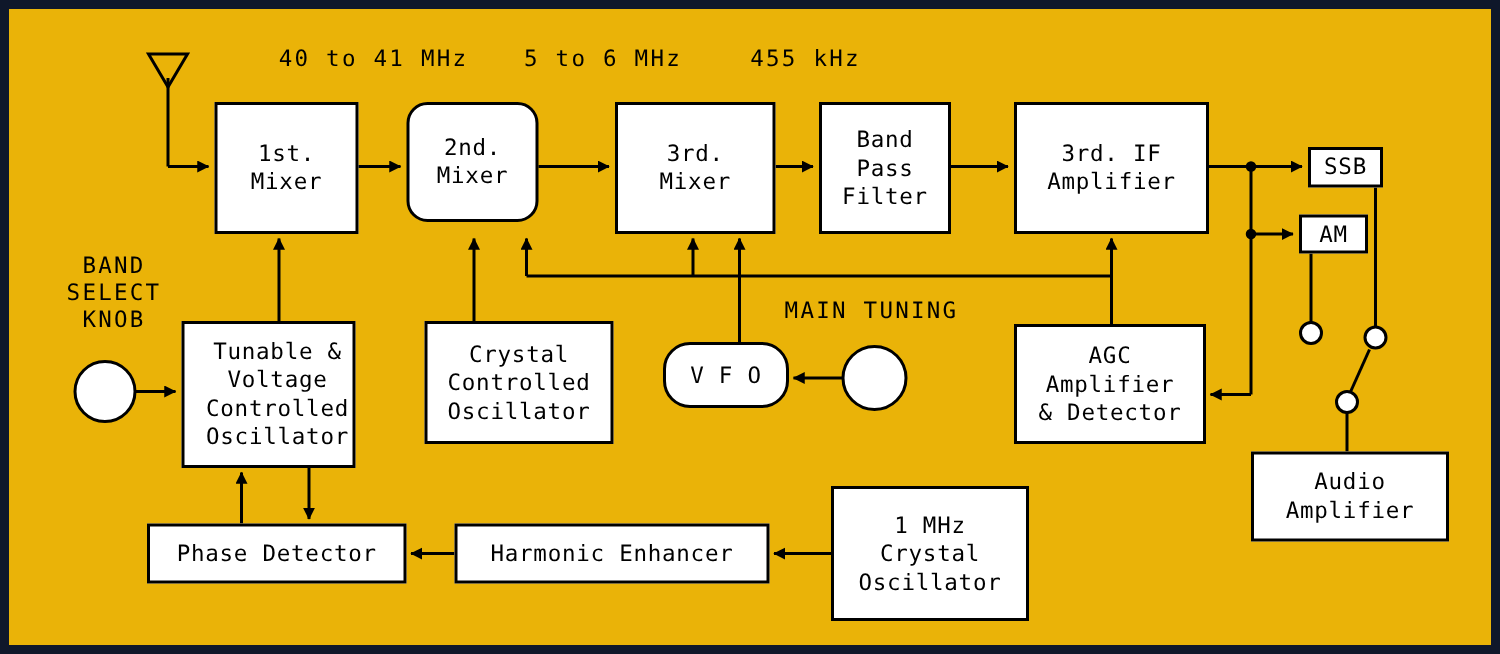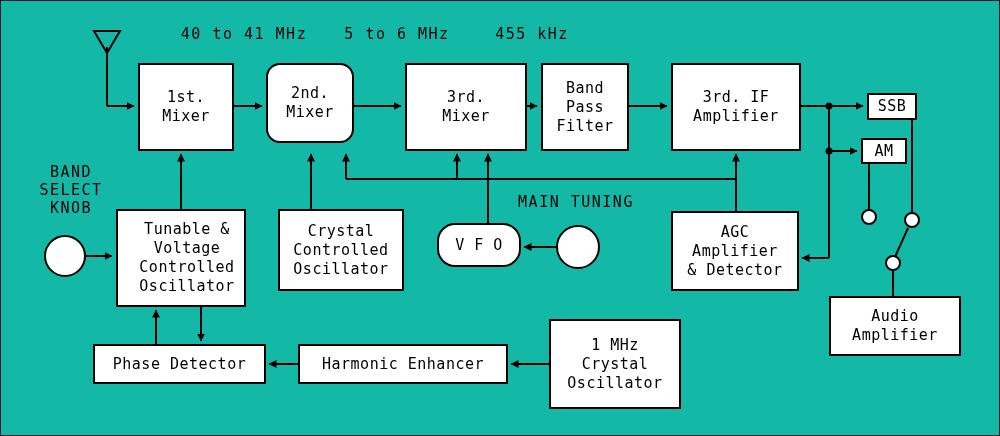--- a/index.html
+++ b/index.html
@@ -1,18 +1,18 @@
 <!DOCTYPE html>
 <html><head>
 <meta charset="utf-8">
 <style>
   html,body{margin:0;padding:0;background:#fff;}
   .canvas{
-    position:relative;width:1000px;height:436px;background:#14b8a6;
-    border:1px solid #0f172a;box-sizing:border-box;
+    position:relative;width:1000px;height:436px;background:#eab308;
+    border:6px solid #0f172a;box-sizing:border-box;
     font-family:"DejaVu Sans Mono","Liberation Mono",monospace;color:#000;
     overflow:hidden;
   }
   .canvas svg{position:absolute;left:0;top:0;}
   .box{
     position:absolute;border:2px solid #000;background:#fff;
     display:flex;align-items:center;justify-content:center;
     text-align:center;white-space:pre;
     font-size:15px;line-height:19px;letter-spacing:.5px;
     box-sizing:border-box;
@@ -91,32 +91,32 @@
   <div class="label" style="left:491px;top:24px;width:80px;">455 kHz</div>
   <div class="label" style="left:28px;top:162px;width:84px;">BAND
 SELECT
 KNOB</div>
   <div class="label" style="left:513px;top:192px;width:124px;">MAIN TUNING</div>
 
   <div class="box" style="left:137px;top:62px;width:96px;height:88px;">1st.
 Mixer</div>
   <div class="box" style="left:265px;top:62px;width:88px;height:80px;border-radius:14px;">2nd.
 Mixer</div>
-  <div class="box" style="left:404px;top:62px;width:122px;height:88px;">3rd.
+  <div class="box" style="left:404px;top:62px;width:107px;height:88px;">3rd.
 Mixer</div>
   <div class="box" style="left:540px;top:62px;width:88px;height:88px;">Band
 Pass
 Filter</div>
   <div class="box" style="left:670px;top:62px;width:130px;height:88px;">3rd. IF
 Amplifier</div>
 
   <div class="box" style="left:866px;top:92px;width:50px;height:27px;">SSB</div>
   <div class="box" style="left:860px;top:137px;width:46px;height:26px;">AM</div>
 
-  <div class="box" style="left:115px;top:208px;width:130px;height:98px;padding-left:12px;">Tunable &amp;
+  <div class="box" style="left:115px;top:208px;width:116px;height:98px;padding-left:12px;">Tunable &amp;
 Voltage
 Controlled
 Oscillator</div>
   <div class="box" style="left:277px;top:208px;width:126px;height:82px;">Crystal
 Controlled
 Oscillator</div>
   <div class="box" style="left:436px;top:222px;width:84px;height:44px;border-radius:18px;">V F O</div>
   <div class="box" style="left:670px;top:210px;width:128px;height:80px;">AGC
 Amplifier
 &amp; Detector</div>

